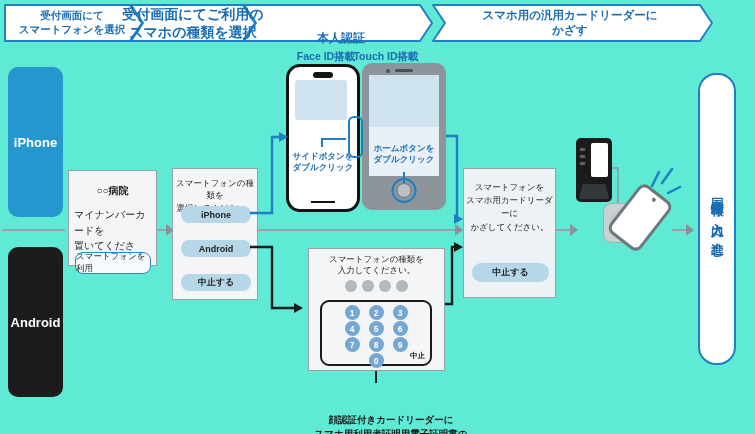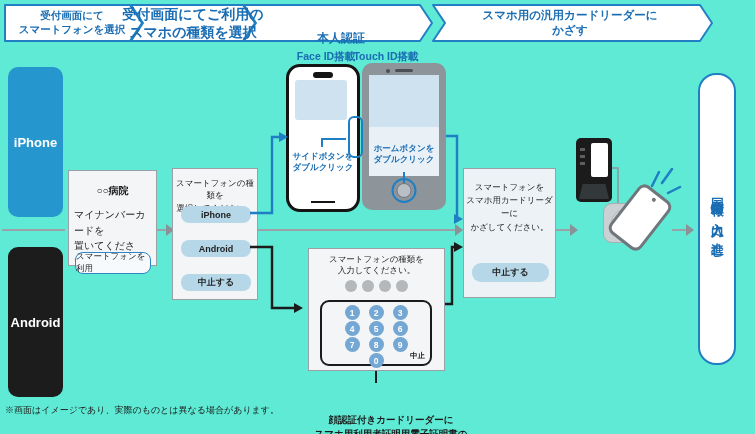--- a/index.html
+++ b/index.html
@@ -213,21 +213,20 @@
     <div class="ring"></div>
   </div>
   <div id="tilt-phone">
     <div class="dot"></div>
   </div>
 
   <div id="consent">
     <span>同意情報の入力に進む</span>
   </div>
 
-  <div id="footnote">※画面はイメージであり、実際のものとは異なる場合があります。</div>
 
   <svg id="connectors" width="755" height="434" viewBox="0 0 755 434">
 
     <path d="M250,213 H272 V137 H279" fill="none" stroke="#1f7fc4" stroke-width="2.4"></path>
     <polygon points="279,132 288,137 279,142" fill="#1f7fc4"></polygon>
 
     <path d="M446,136 H457 V219 H455" fill="none" stroke="#1f7fc4" stroke-width="2.4"></path>
     <polygon points="454,214 463,219 454,224" fill="#1f7fc4"></polygon>
 
     <path d="M322,147 V139 H346" fill="none" stroke="#1f7fc4" stroke-width="2"></path>

